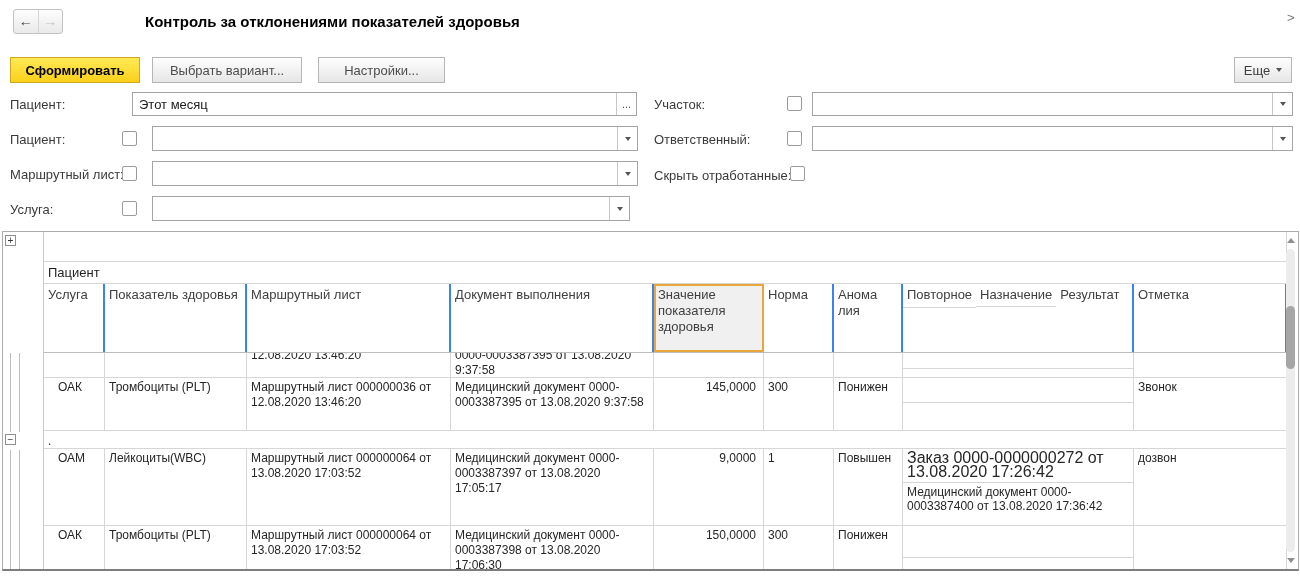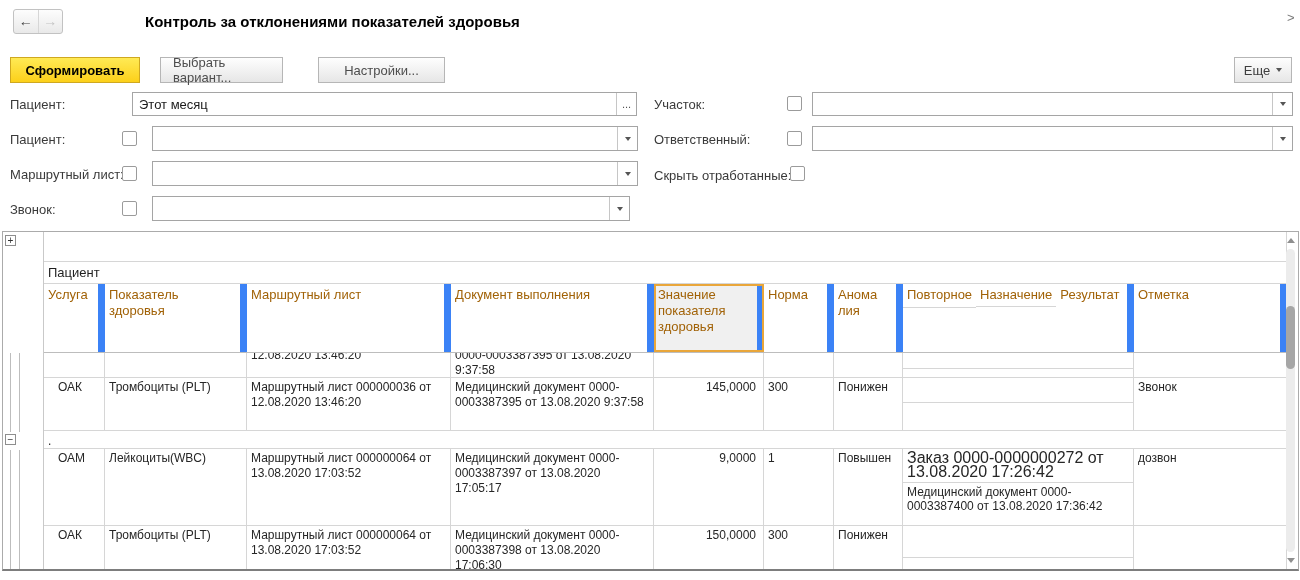--- a/index.html
+++ b/index.html
@@ -16,21 +16,21 @@
   .navbtn.fwd{border-left:1px solid #d6d6d6;color:#c3c3c3}
   .title{position:absolute;left:145px;top:13px;font-size:15px;font-weight:bold;color:#000}
   .collapse{position:absolute;left:1287px;top:10px;font-size:13px;color:#7a7a7a}
 
   
   .btn{position:absolute;height:26px;border:1px solid #b6b6b6;border-radius:0;
     background:linear-gradient(#fefefe,#e6e6e6);font-size:13px;color:#4d4d4d;
     display:flex;align-items:center;justify-content:center;box-sizing:border-box;padding:0 12px}
   .btn-gen{left:10px;top:57px;width:130px;font-weight:bold;color:#000;
     background:linear-gradient(#ffea55,#fcd01a);border-color:#cfa820}
-  .btn-variant{left:160px;top:57px;width:123px}
+  .btn-variant{left:152px;top:57px;width:150px}
   .btn-settings{left:318px;top:57px;width:127px}
   .btn-more{top:57px;right:8px;width:58px;gap:6px;color:#3e3e3e}
   .caret{width:0;height:0;border-left:3.5px solid transparent;border-right:3.5px solid transparent;border-top:4px solid #555}
 
   
   .flabel{position:absolute;font-size:13px;color:#3a3a3a;white-space:nowrap}
   .txtbox{position:absolute;border:1px solid #a5a5a5;background:#fff;box-sizing:border-box;display:flex}
   .txtbox input{flex:1;border:0;outline:0;padding:0 6px;min-width:0;background:transparent;
     font:13px "Liberation Sans","DejaVu Sans",sans-serif;color:#1a1a1a}
   .dropbtn{width:19px;display:flex;align-items:center;justify-content:center;border-left:1px solid #c6c6c6}
@@ -42,21 +42,21 @@
     border:1px solid #ababab;border-bottom:2px solid #7d7d7d;background:#fff}
   .toggle{position:absolute;width:11px;height:11px;border:1px solid #8e8e8e;background:#fff;
     font-size:10px;line-height:9px;text-align:center;color:#333;box-sizing:border-box}
   .tline{position:absolute;width:1px;background:#bdbdbd}
   .content{position:absolute;left:40px;top:0;width:1243px;height:337px;border-left:1px solid #c9c9c9}
   .rowblank{height:30px;border-bottom:1px solid #d6d6d6;border-right:1px solid #d6d6d6;box-sizing:border-box}
   .rowpatient{height:22px;border-bottom:1px solid #d6d6d6;border-right:1px solid #d6d6d6;
     font-size:13px;color:#1f1f1f;padding:3px 0 0 4px;box-sizing:border-box}
   .rowcols,.r{display:grid;grid-template-columns:61px 142px 204px 203px 110px 70px 69px 231px 153px;box-sizing:border-box}
   .rowcols{height:69px;border-bottom:1px solid #bdbdbd}
-  .hc{border-right:7px solid #3b82f6;padding:3px 4px;font-size:13px;line-height:16px;color:#a16207;
+  .hc{border-right:2px solid #3b82f6;padding:3px 4px;font-size:13px;line-height:16px;color:#404040;
     box-sizing:border-box;overflow:hidden}
   .hc.anom{padding-right:17px;word-break:break-all}
   .hc.sel{background:#f0f0f0;outline:2px solid #e9a63a;outline-offset:-2px}
   .hc8{padding:0;display:flex;flex-direction:row}
   .h8a,.h8b{border-bottom:1px solid #d6d6d6;padding:3px 4px;box-sizing:border-box}
   .h8a{height:24px}.h8b{height:23px}.h8c{flex:1;padding:3px 4px}
   .r{border-bottom:1px solid #d6d6d6}
   .row-a{height:25px}.row-1{height:53px}.row-2{height:77px}.row-3{height:43px;border-bottom:0}
   .c{border-right:1px solid #d6d6d6;padding:2px 4px;font-size:12px;line-height:15px;color:#262626;
     overflow:hidden;box-sizing:border-box}
@@ -116,21 +116,21 @@
 
 <div class="flabel" style="left:10px;top:167px">Маршрутный лист:</div>
 <div class="cb" style="left:122px;top:166px"></div>
 <div class="txtbox" style="left:152px;top:161px;width:486px;height:25px">
   <input value="" style="">
   <div class="dropbtn">
       <span class="caret"></span>
     </div>
 </div>
 
-<div class="flabel" style="left:10px;top:202px">Звонок:</div>
+<div class="flabel" style="left:10px;top:202px">Услуга:</div>
 <div class="cb" style="left:122px;top:201px"></div>
 <div class="txtbox" style="left:152px;top:196px;width:478px;height:25px">
   <input value="" style="">
   <div class="dropbtn">
       <span class="caret"></span>
     </div>
 </div>
 
 <div class="flabel" style="left:654px;top:97px">Участок:</div>
 <div class="cb" style="left:787px;top:96px"></div>

